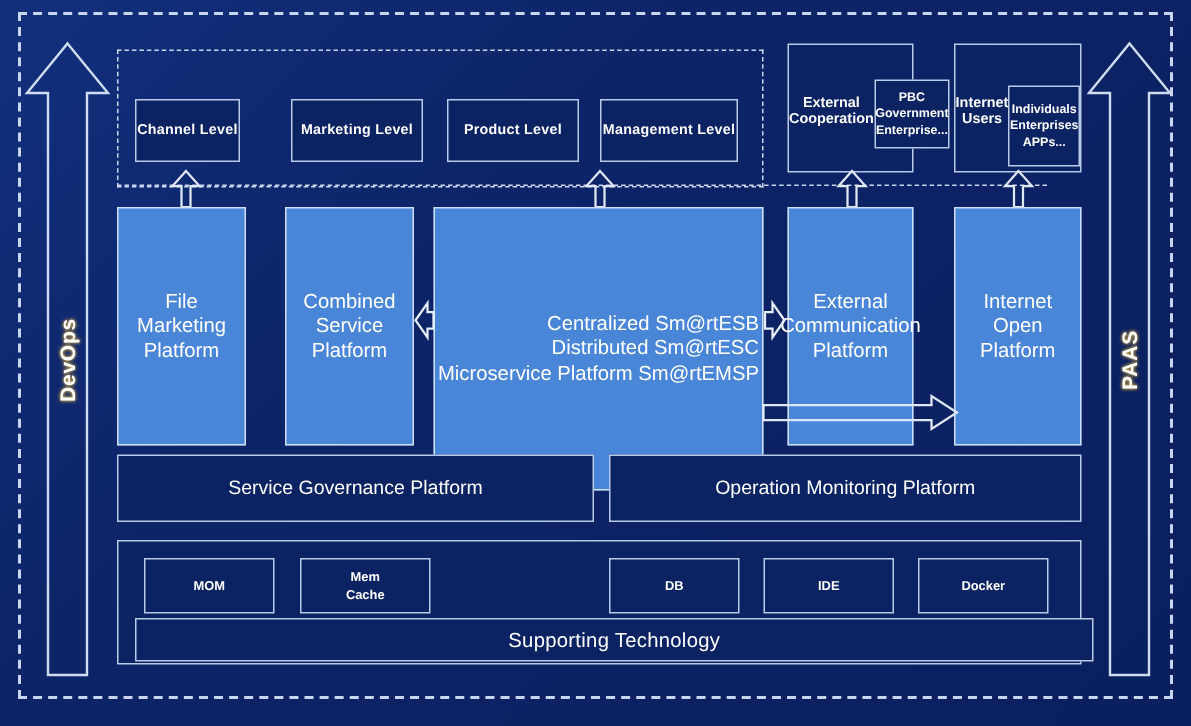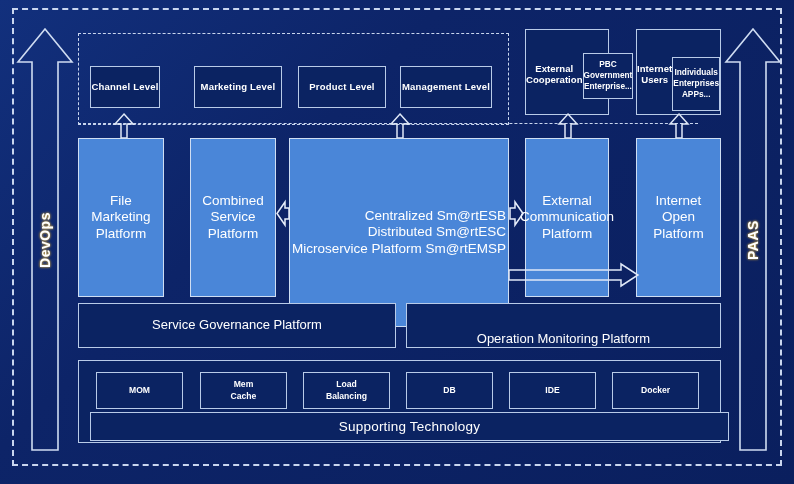--- a/index.html
+++ b/index.html
@@ -177,43 +177,37 @@
 
   <div class="abs" style="left:509px;top:262px;width:130px;height:26px;">
     <svg width="130" height="26" viewBox="0 0 130 26">
       <polygon points="0,8 112,8 112,2 129,13 112,24 112,18 0,18" fill="none" stroke="#dfe8f7" stroke-width="1.5"></polygon>
       </svg>
   </div>
 
   <div class="abs card rowbar" style="left:78px;top:303px;width:318px;height:45px;">
     <span>Service Governance Platform</span>
   </div>
-  <div class="abs card rowbar" style="left:406px;top:303px;width:315px;height:45px;align-items:flex-end;">
+  <div class="abs card rowbar" style="left:406px;top:303px;width:315px;height:45px;">
     <span>Operation Monitoring Platform</span>
   </div>
 
   <div class="abs card" style="left:78px;top:360px;width:643px;height:83px;display:block;"></div>
 
   <div class="abs card techbox" style="left:96px;top:372px;width:87px;height:37px;">
     <div>
         <div>MOM</div>
       </div>
   </div>
   <div class="abs card techbox" style="left:200px;top:372px;width:87px;height:37px;">
     <div>
       <div>Mem</div>
       <div>Cache</div>
     </div>
   </div>
-  <div class="abs card techbox" style="left:303px;top:372px;width:87px;height:37px;">
-    <div>
-      <div>Load</div>
-      <div>Balancing</div>
-    </div>
-  </div>
   <div class="abs card techbox" style="left:406px;top:372px;width:87px;height:37px;">
     <div>
         <div>DB</div>
       </div>
   </div>
   <div class="abs card techbox" style="left:509px;top:372px;width:87px;height:37px;">
     <div>
         <div>IDE</div>
       </div>
   </div>

